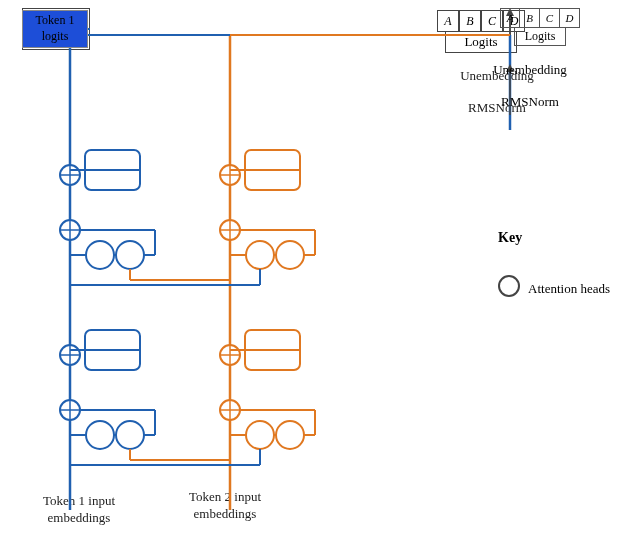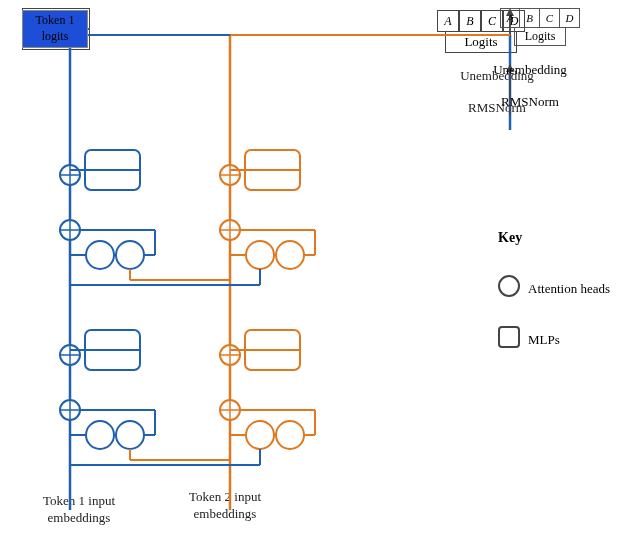--- a/index.html
+++ b/index.html
@@ -124,24 +124,20 @@
   <div class="label" style="left:34px; bottom:18px; width:90px;">Token 1 input<br>embeddings</div>
 
   <div class="label" style="left:175px; bottom:22px; width:100px;">Token 2 input<br>embeddings</div>
 
   <div class="key-area">
     <div class="key-title">Key</div>
     <div class="key-item">
       <div class="key-circle"></div>
       <span>Attention heads</span>
     </div>
-    <div class="key-item">
-      <div class="key-square"></div>
-      <span>MLPs</span>
-    </div>
   </div>
 
   <svg id="main-svg">
 
     <line x1="70" y1="510" x2="70" y2="35" stroke="#2060b0" stroke-width="2.5"></line>
 
     <line x1="230" y1="510" x2="230" y2="35" stroke="#e07820" stroke-width="2.5"></line>
 
     <line x1="510" y1="130" x2="510" y2="35" stroke="#2060b0" stroke-width="2.5"></line>
 

